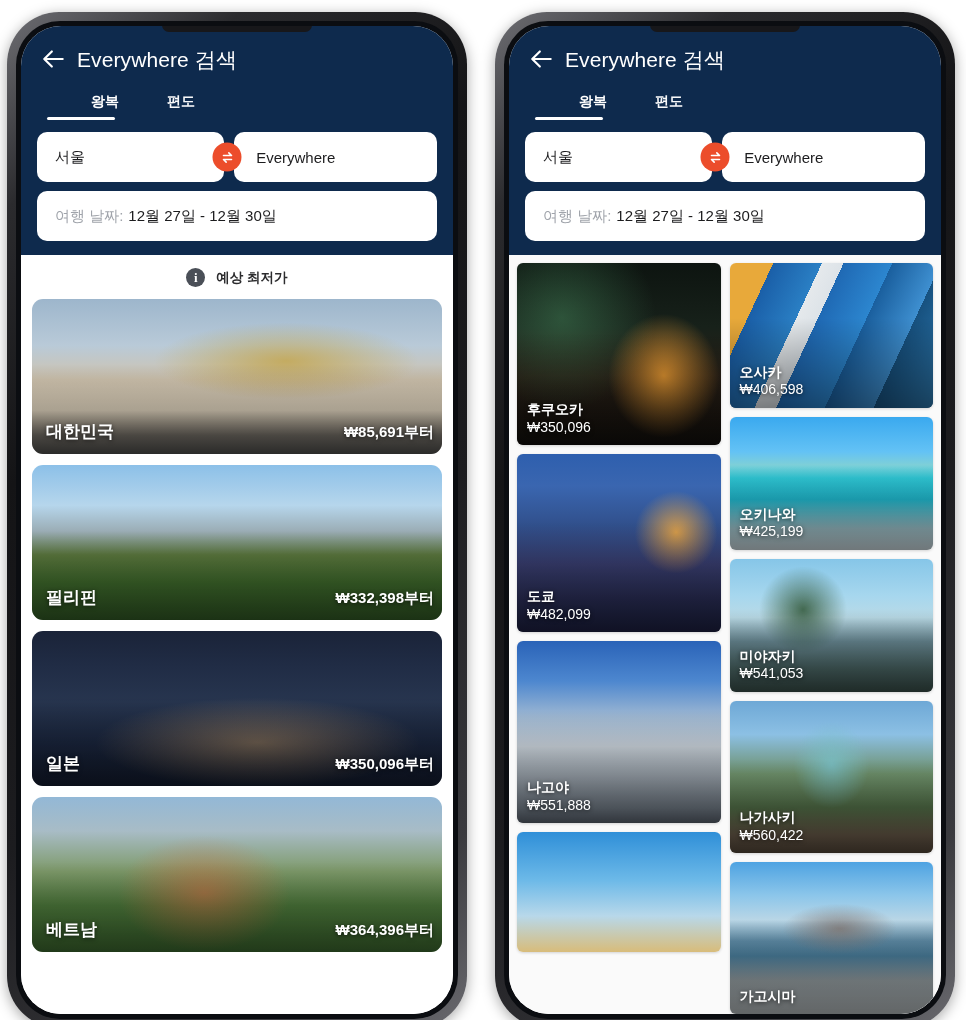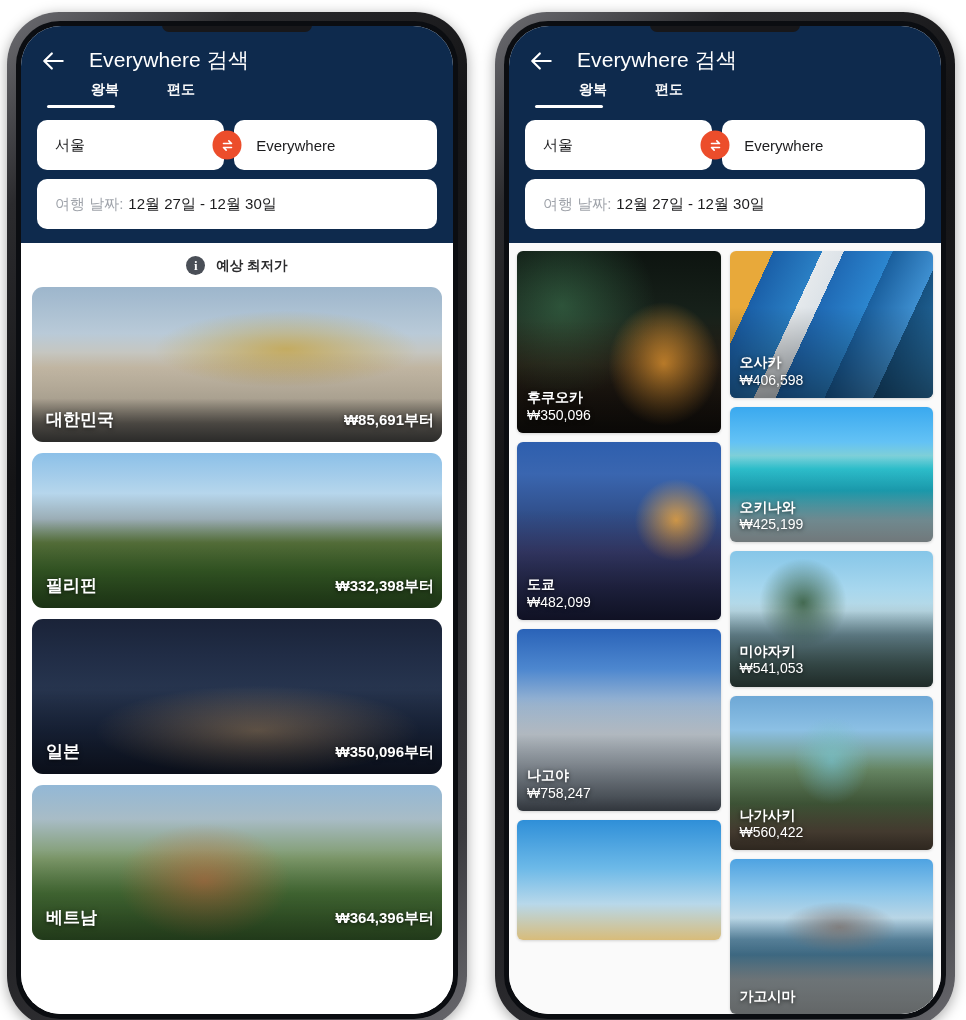--- a/index.html
+++ b/index.html
@@ -57,24 +57,24 @@
   }
 
   
   .app-header {
     background: #0e2a4d;
     padding: 20px 16px 14px 16px;
     flex: none;
   }
   .header-top {
     display: flex;
-    align-items: flex-end;
-    gap: 22px;
+    align-items: flex-start;
+    gap: 10px;
     padding-left: 4px;
-    margin-bottom: 4px;
+    margin-bottom: 16px;
   }
   .back-icon {
     width: 26px; height: 26px;
     flex: none;
     cursor: pointer;
   }
   .header-title {
     color: #ffffff;
     font-size: 21px;
     letter-spacing: .1px;
@@ -478,21 +478,21 @@
               <div class="cap">
                 <span class="cname">도쿄</span>
                 <span class="cprice">₩482,099</span>
               </div>
             </div>
             <div class="city-card" style="height:182px">
               <div class="photo ph-nagoya"></div>
               <div class="scrim"></div>
               <div class="cap">
                 <span class="cname">나고야</span>
-                <span class="cprice">₩758,247</span>
+                <span class="cprice">₩551,888</span>
               </div>
             </div>
             <div class="city-card" style="height:120px">
               <div class="photo ph-more-left"></div>
             </div>
           </div>
 
           <div class="col">
             <div class="city-card" style="height:152px">
               <div class="photo ph-osaka"></div>

